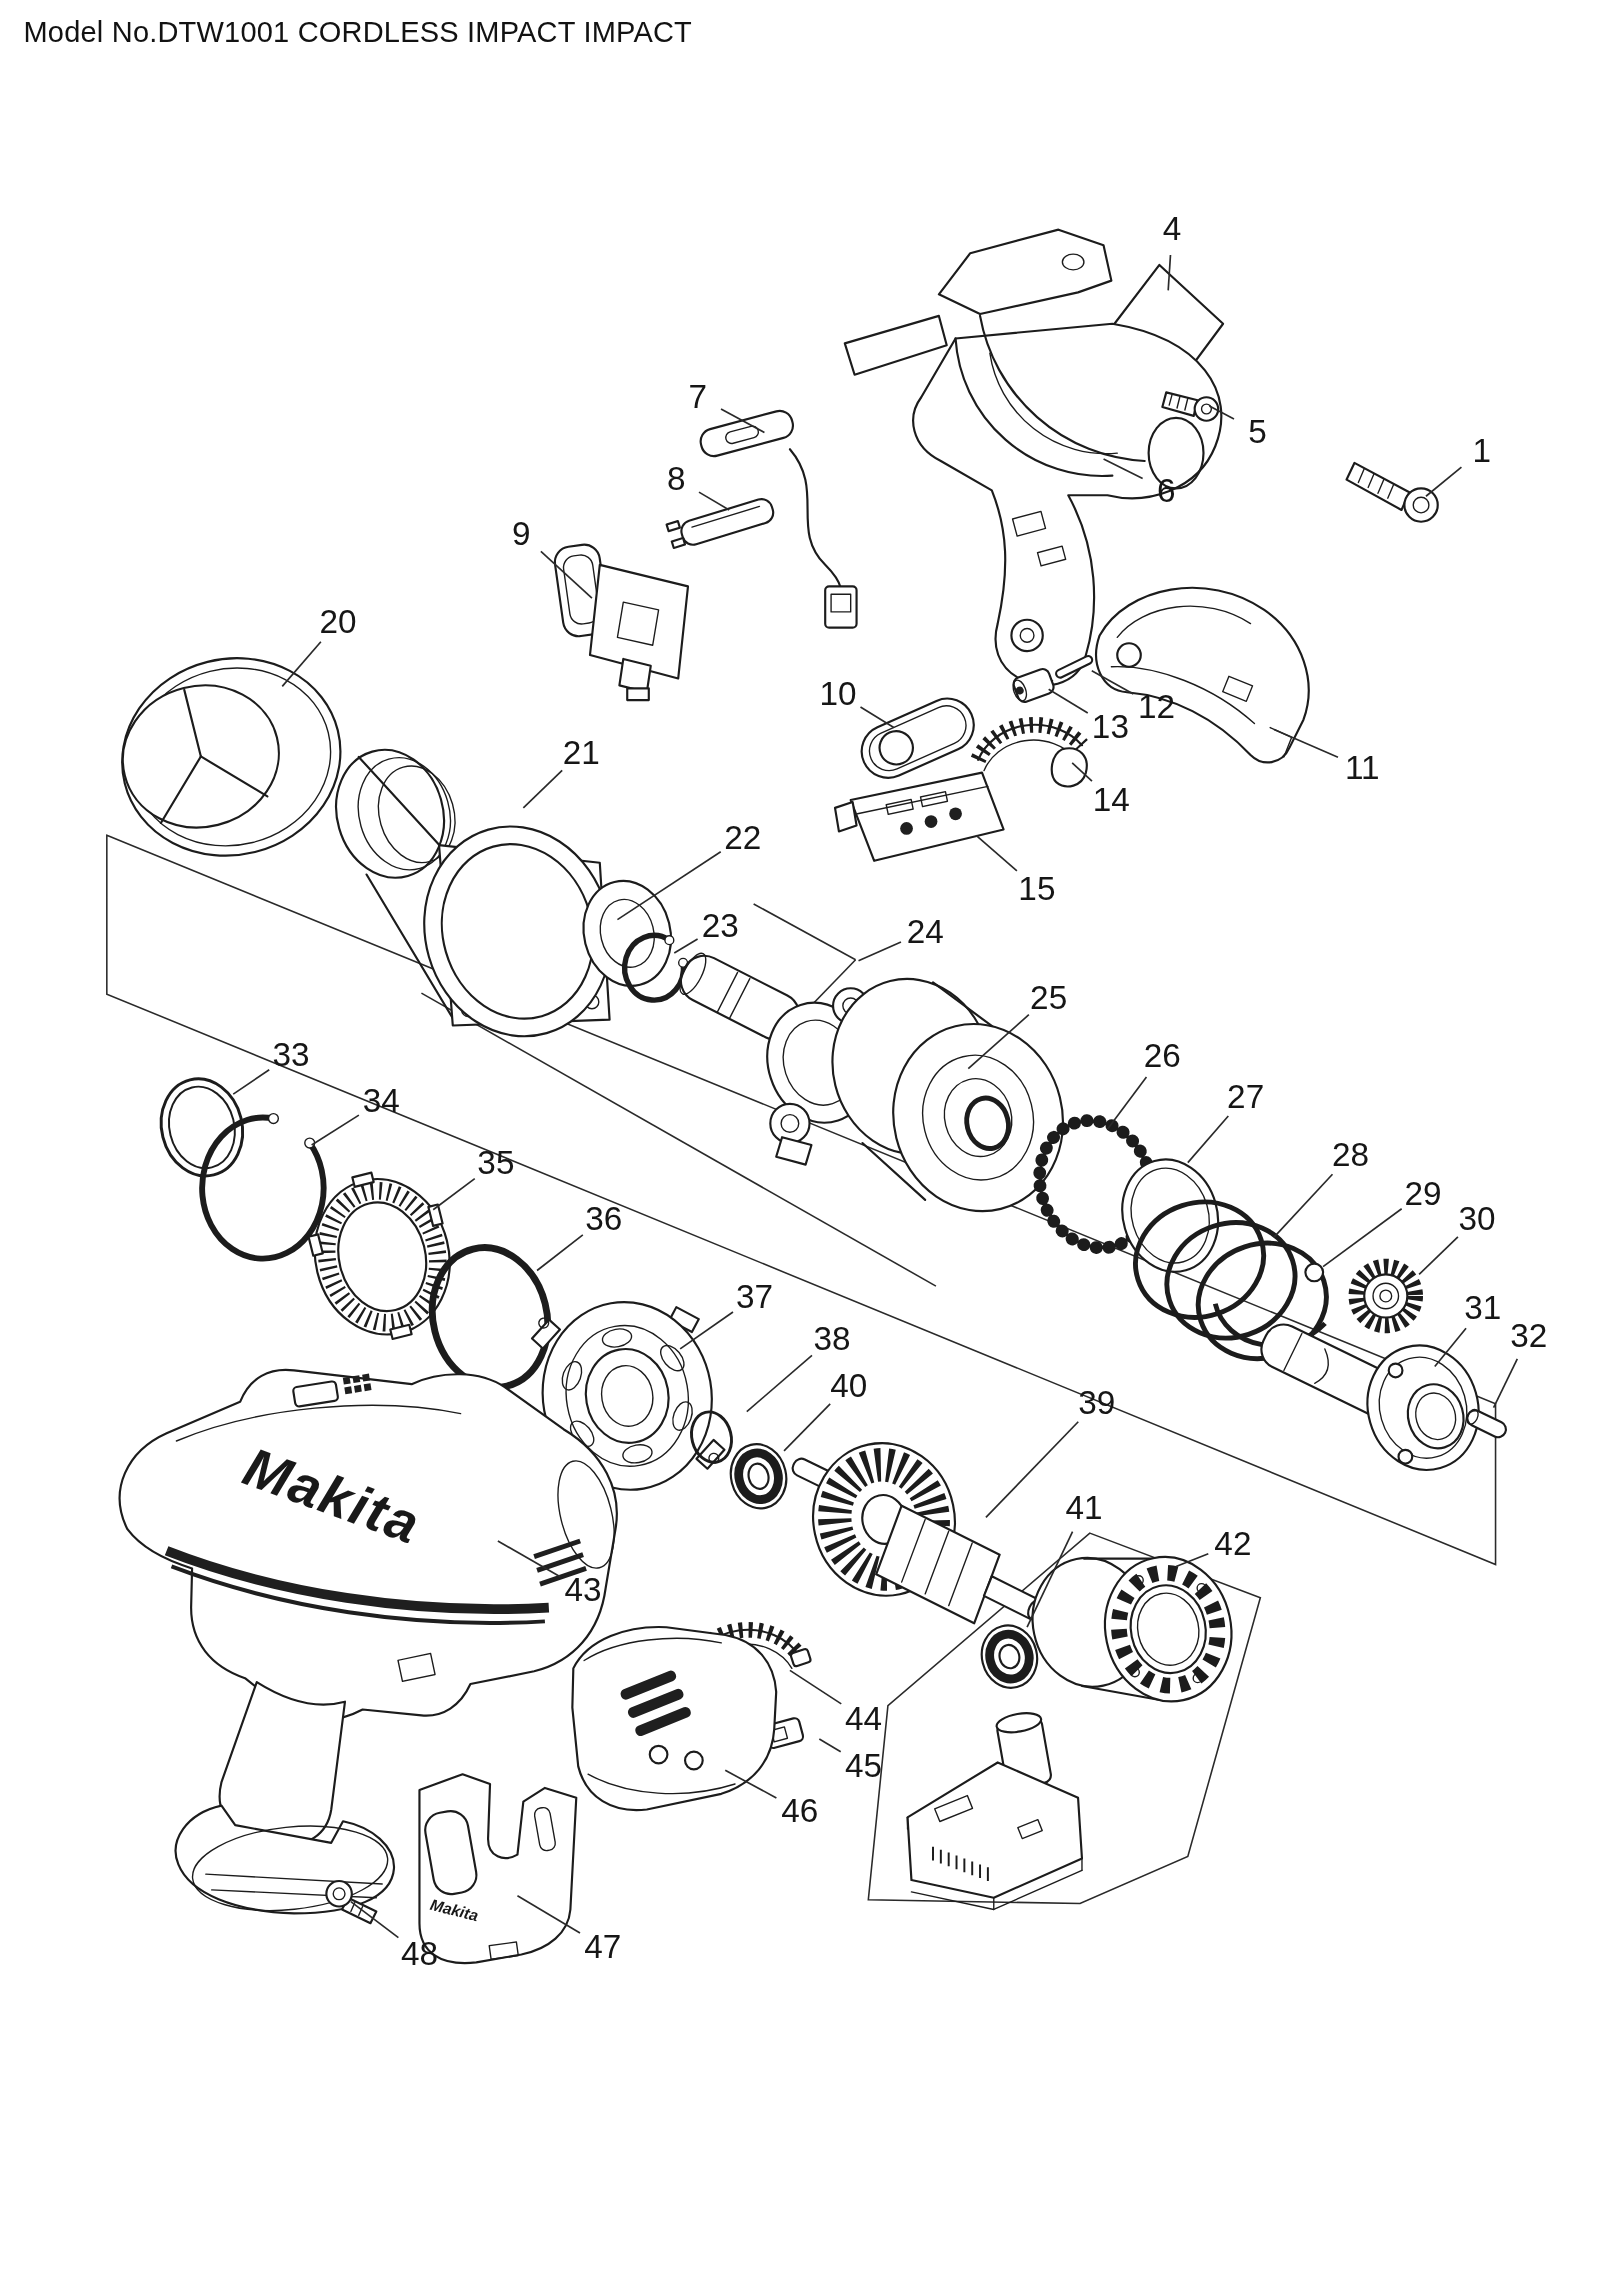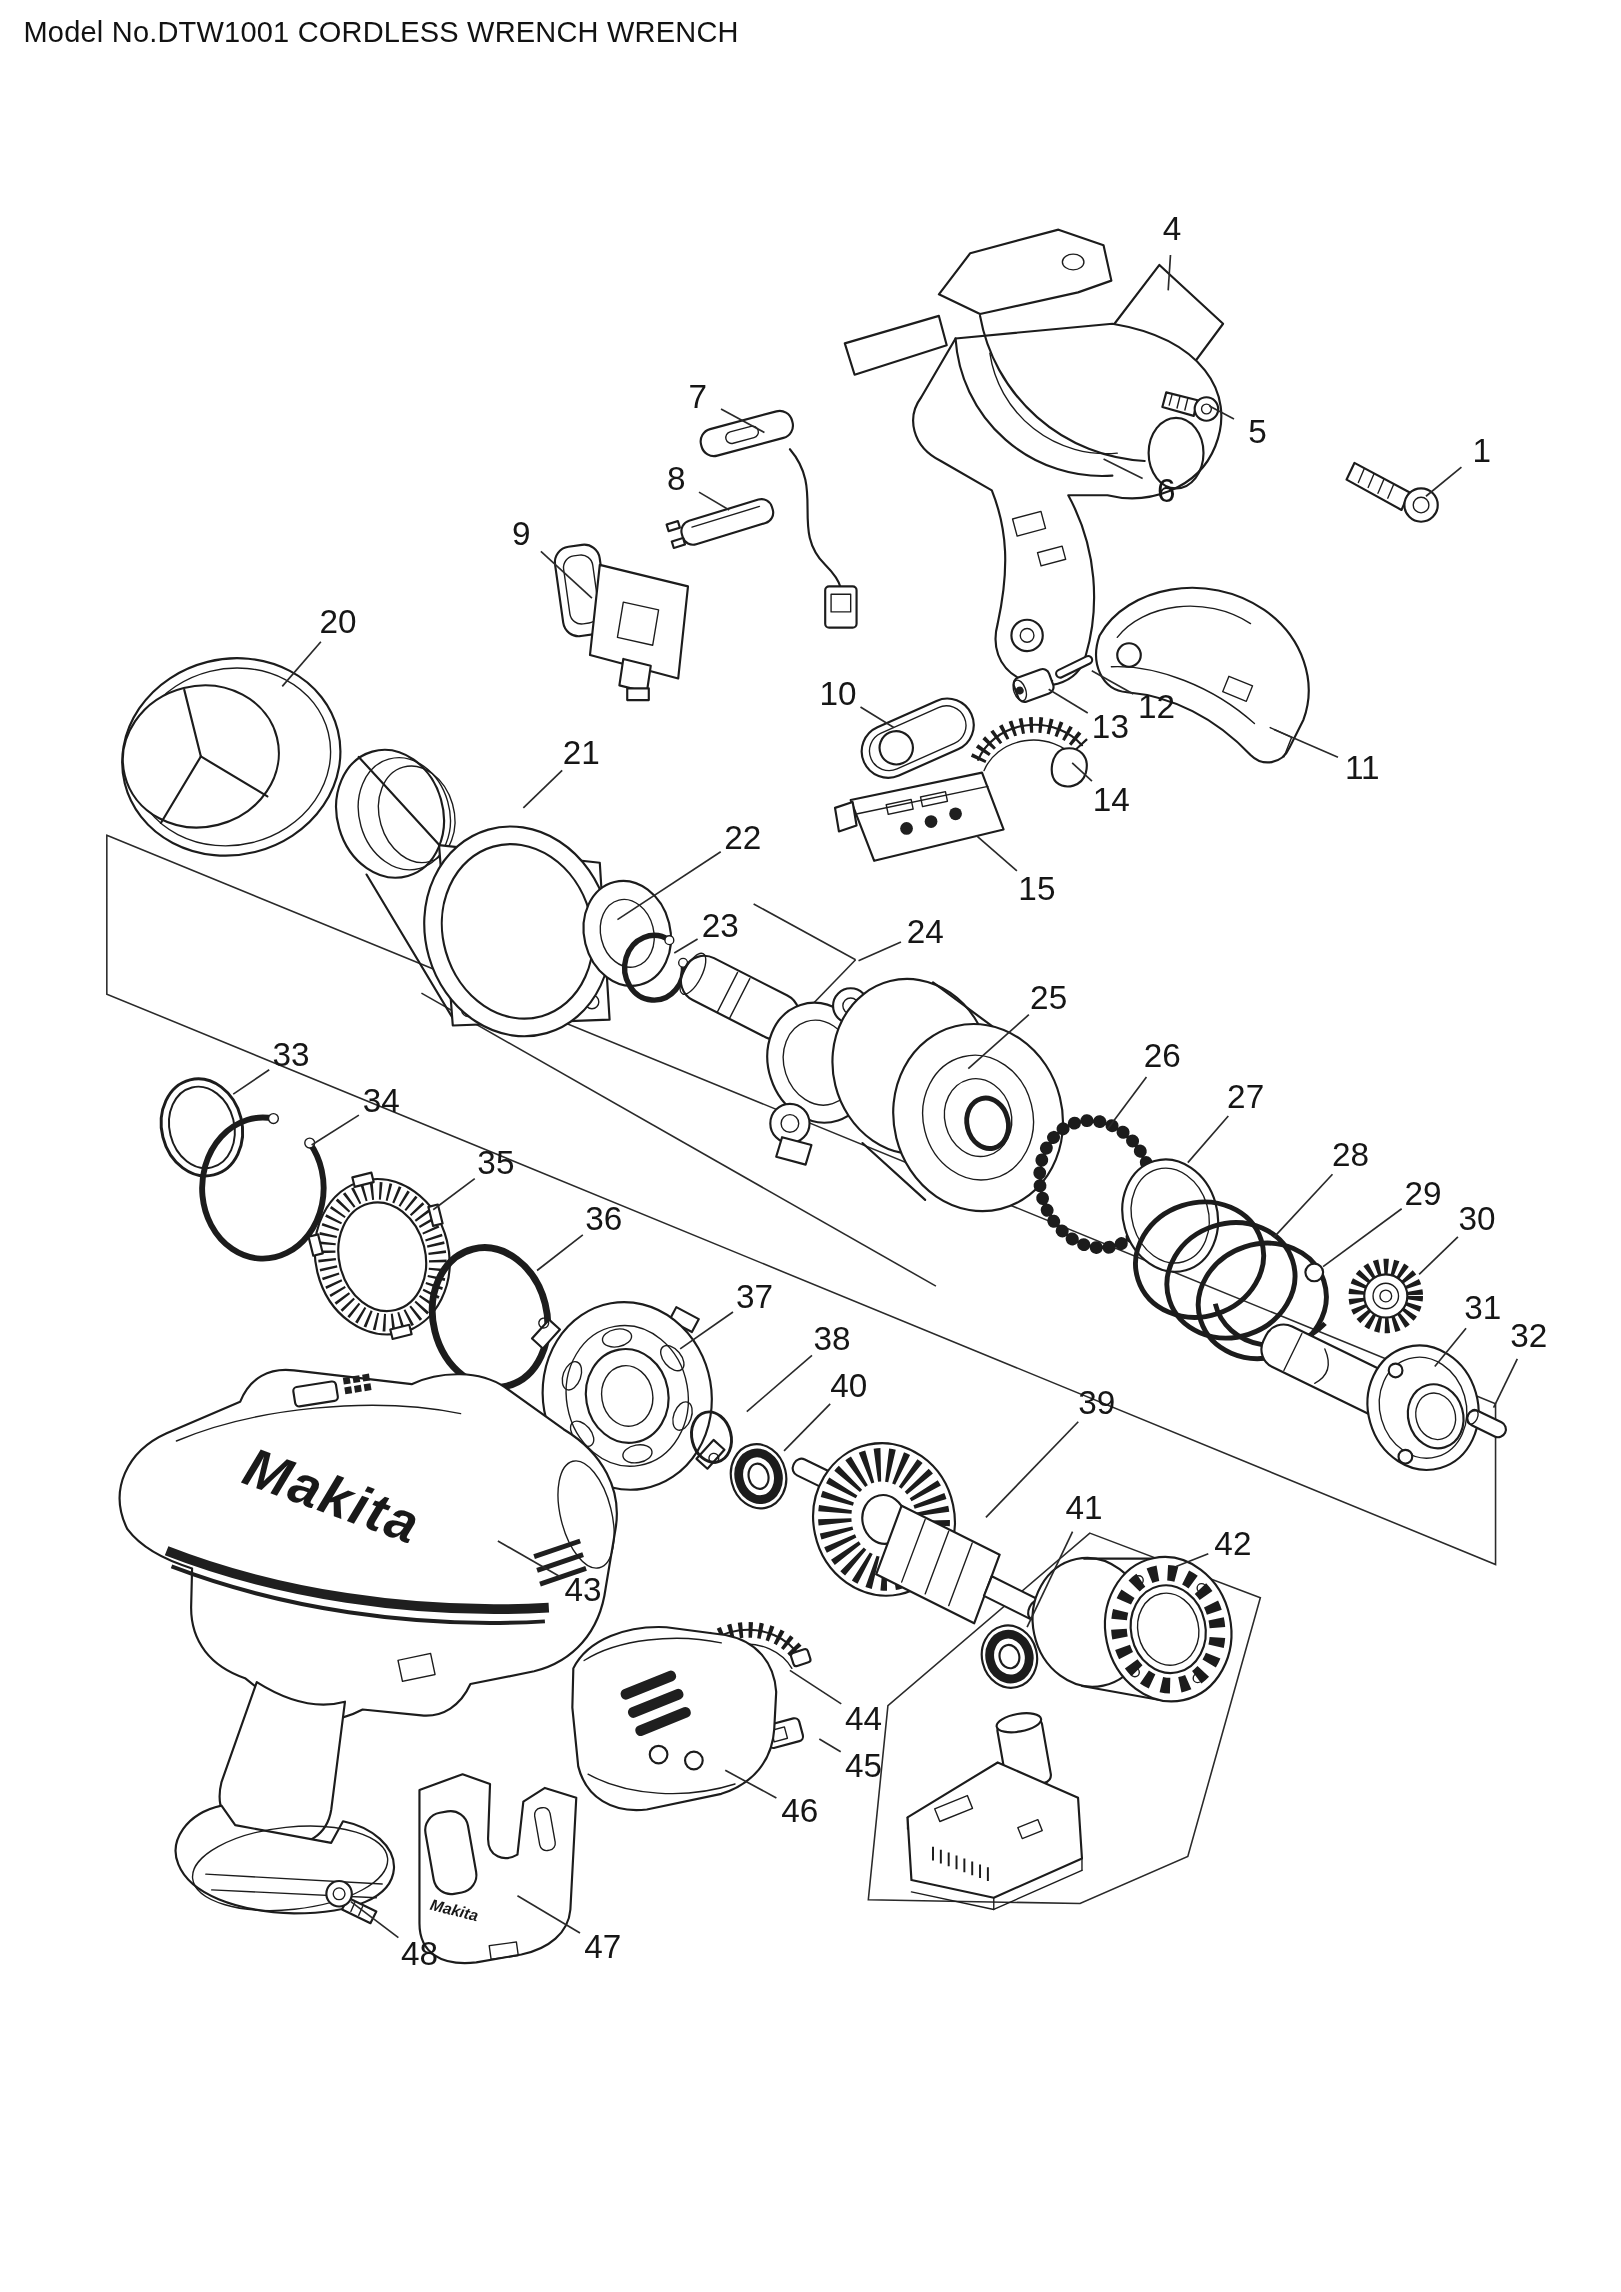--- a/index.html
+++ b/index.html
@@ -15,21 +15,21 @@
   .leader{stroke:#2a2a2a;stroke-width:1.7;}
   .plabel{font-family:"Liberation Sans",sans-serif;font-size:34px;fill:#161616;
           text-anchor:middle;dominant-baseline:central;}
   .logo{font-family:"Liberation Sans",sans-serif;font-style:italic;font-weight:bold;fill:#191919;}
   .dk{fill:#1f1f1f;stroke:none;}
 </style>
 </head>
 <body>
 
 <div class="stage">
-  <h1 class="title">Model No.DTW1001 CORDLESS WRENCH WRENCH</h1>
+  <h1 class="title">Model No.DTW1001 CORDLESS IMPACT IMPACT</h1>
 
   <svg id="diagram" width="1621" height="2293" viewBox="0 0 1654 2339" xmlns="http://www.w3.org/2000/svg">
 
     <g>
       <polygon class="bnd" points="109,852 1526,1432 1526,1596 109,1014"></polygon>
       <line class="bnd" x1="430" y1="1013" x2="955" y2="1312"></line>
     </g>
     <g>
       <polygon class="bnd" points="1112,1564 1286,1630 1212,1894 1102,1942 886,1938 906,1740"></polygon>
     </g>

